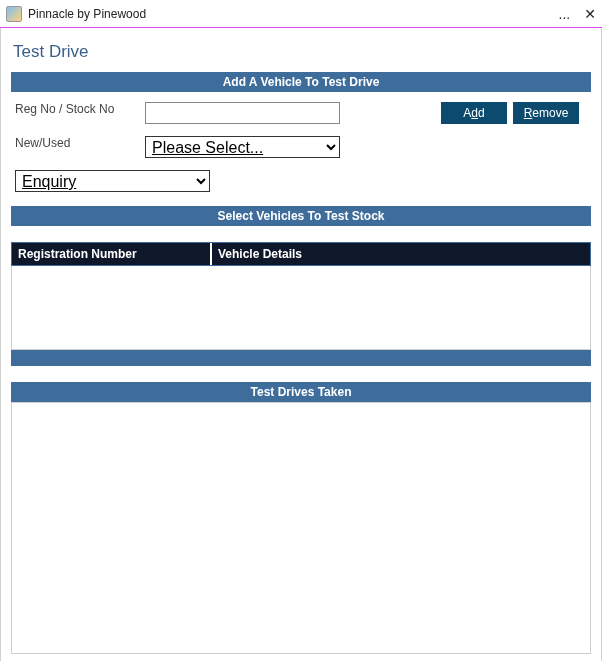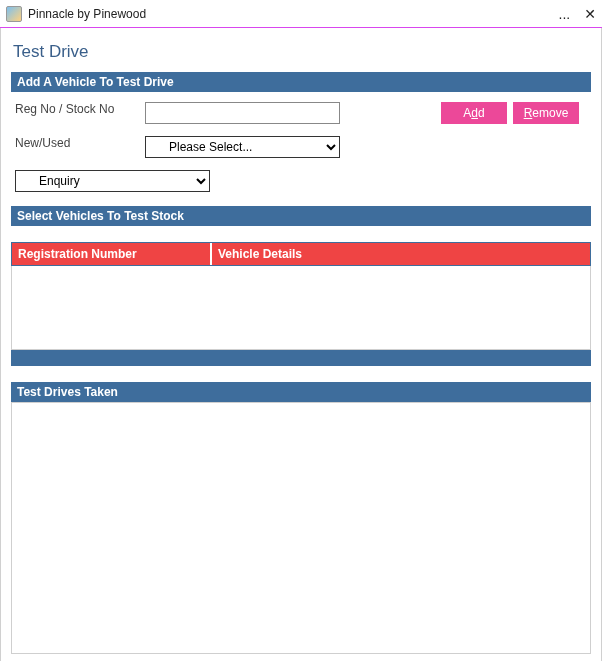--- a/index.html
+++ b/index.html
@@ -51,20 +51,21 @@
     font-size: 17px;
     font-weight: normal;
     padding: 8px 2px 10px 2px;
   }
   .section-bar {
     background: #3e6d9c;
     color: #fff;
     font-weight: bold;
     font-size: 12px;
     padding: 3px 6px;
+    text-align: center;
   }
   .form-block {
     padding: 10px 4px 14px 4px;
   }
   .form-row {
     display: flex;
     align-items: flex-start;
     margin-bottom: 12px;
   }
   .form-row:last-child { margin-bottom: 0; }
@@ -77,45 +78,46 @@
     width: 195px;
     height: 22px;
     border: 1px solid #888;
     padding: 2px 4px;
     font-size: 12px;
   }
   .select {
     width: 195px;
     height: 22px;
     border: 1px solid #333;
-    padding: 1px 19px;
-    font-size: 12px;
+    padding: 1px 2px;
+    font-size: 16px;
     background: #fff;
+    text-decoration: underline;
   }
   .form-buttons {
     position: absolute;
     right: 12px;
     display: flex;
     gap: 6px;
   }
   .form-block-wrap { position: relative; }
   .btn {
-    background: #ec4899;
+    background: #0c4a6e;
     color: #fff;
     border: none;
     padding: 4px 0;
     min-width: 66px;
     font-size: 12px;
     cursor: pointer;
     text-align: center;
   }
   .btn .ul { text-decoration: underline; }
   .table-head {
     display: flex;
-    background: #ef4444;
+    background: #0f172a;
     color: #fff;
     font-weight: bold;
     font-size: 12px;
     border: 1px solid #3e6d9c;
   }
   .th {
     padding: 4px 6px;
   }
   .th.reg { width: 200px; border-right: 2px solid #fff; }
   .th.det { flex: 1; }

